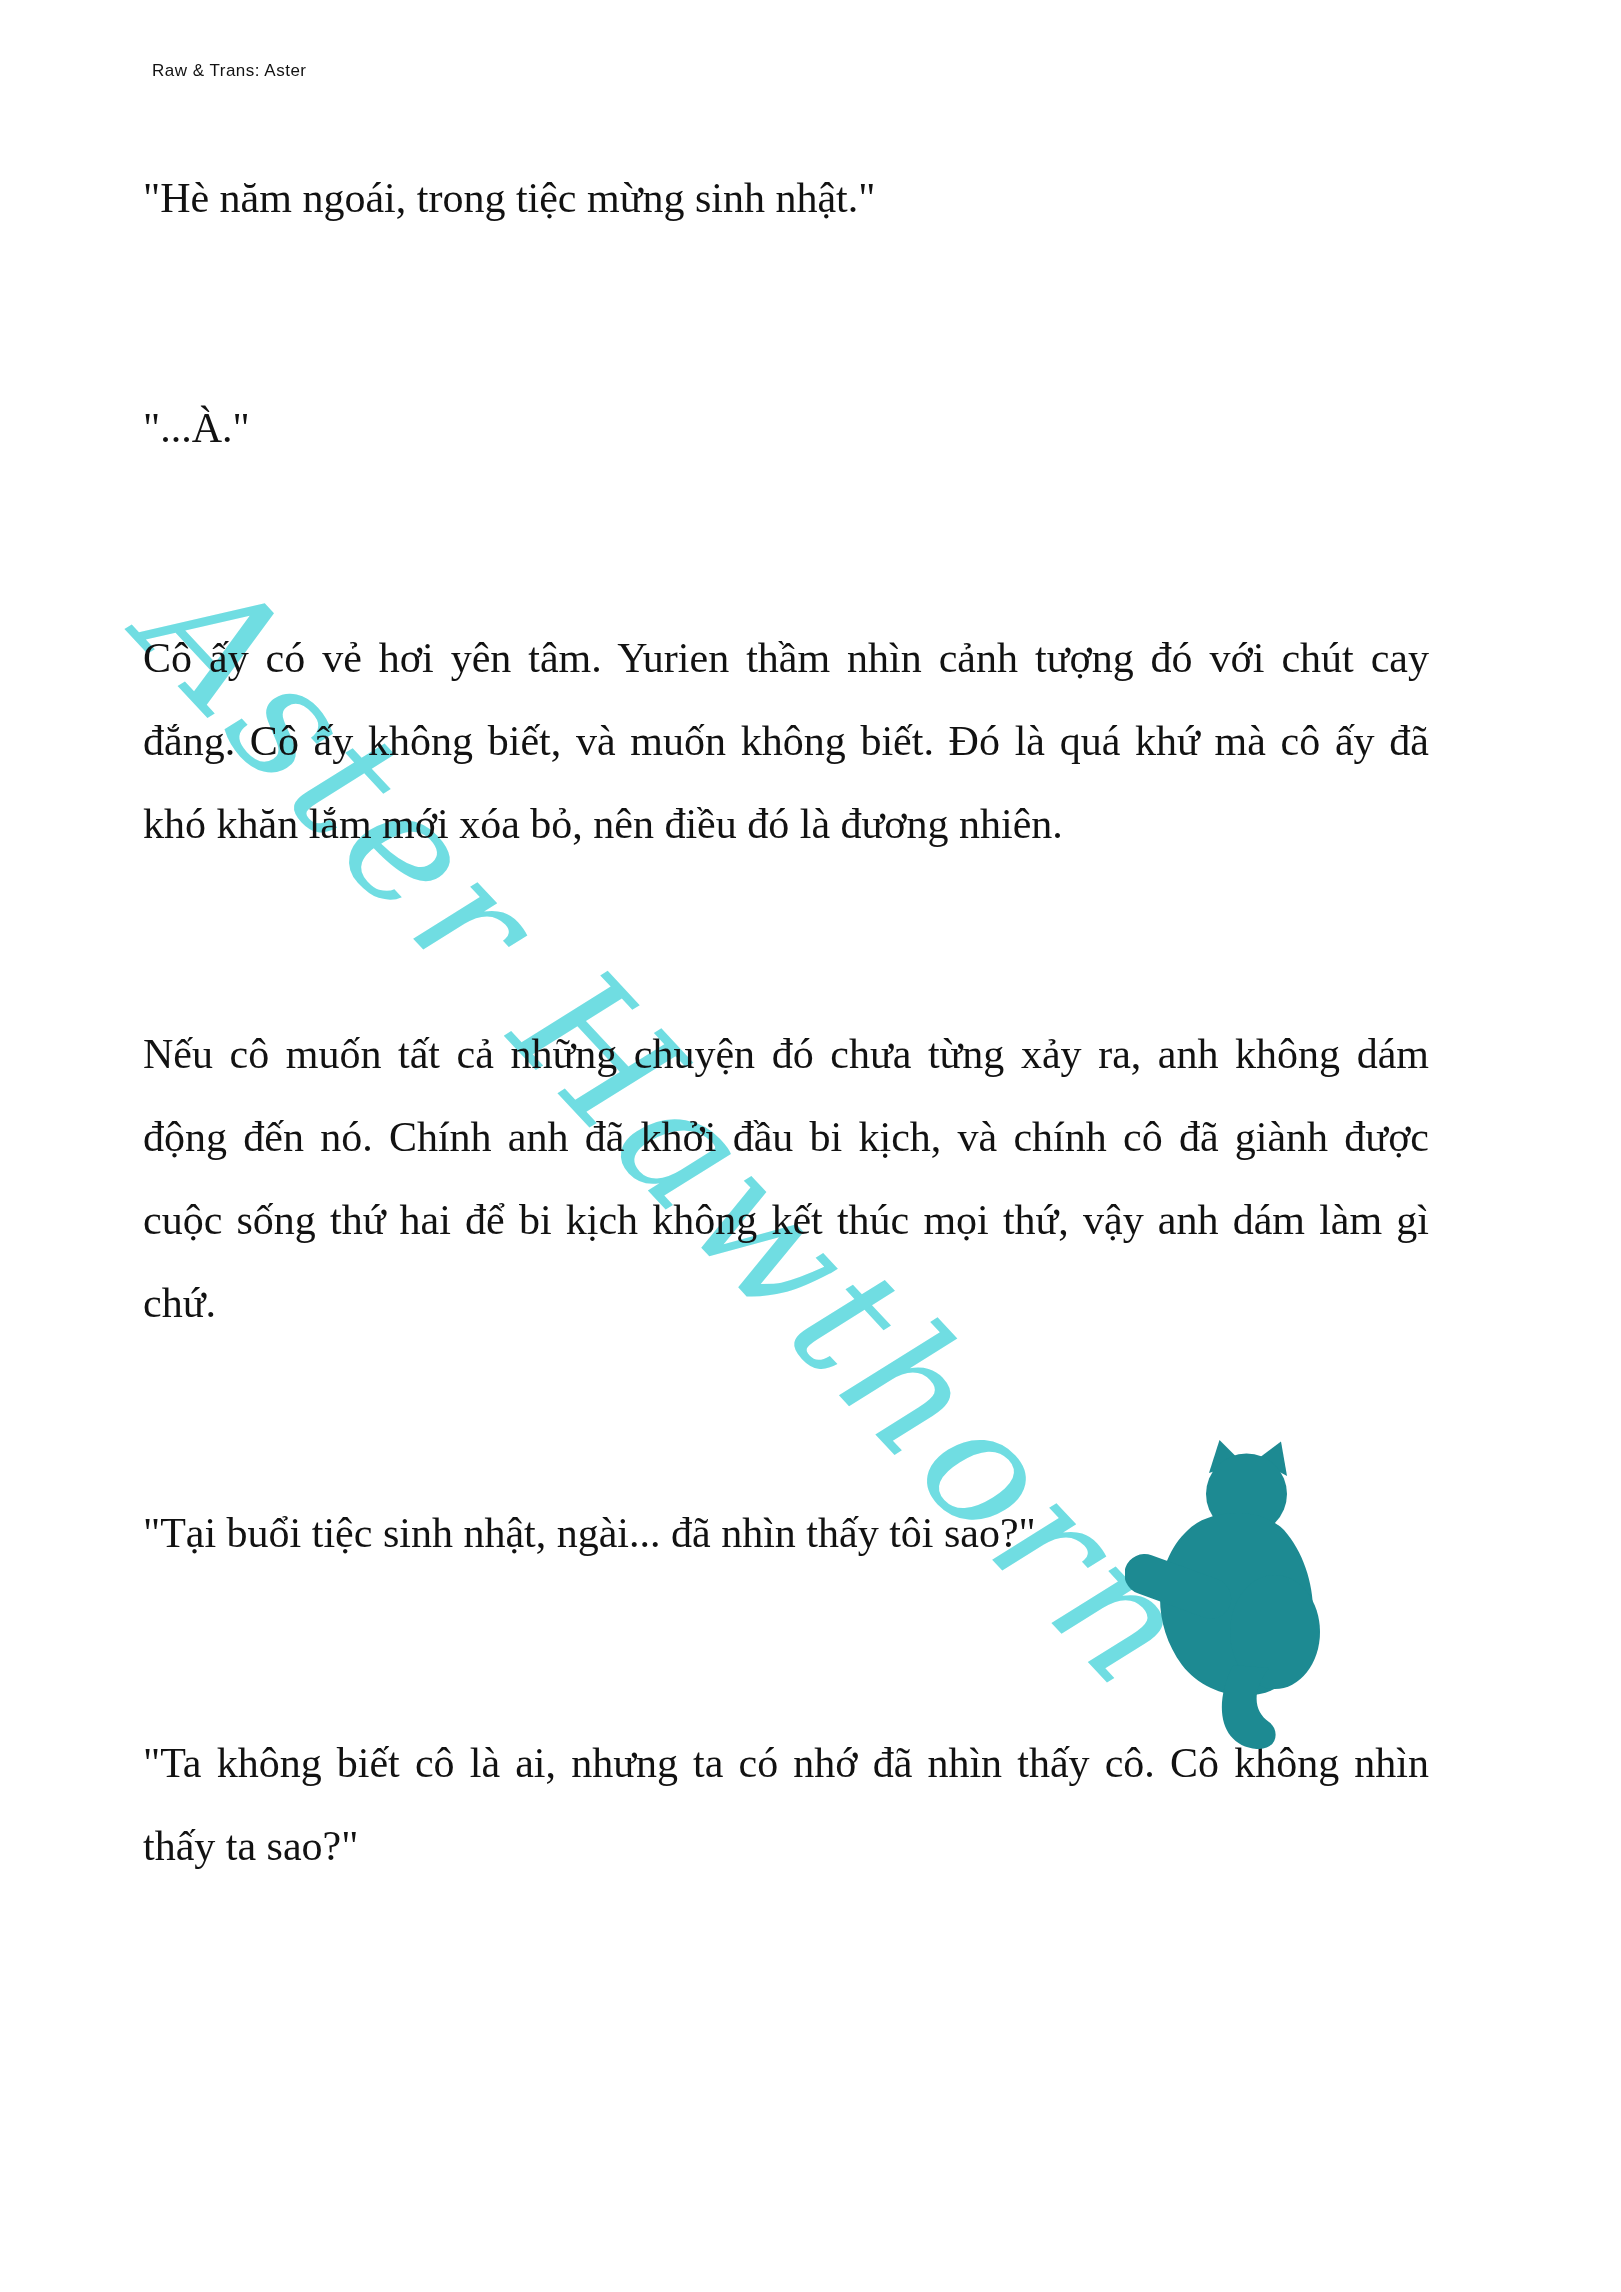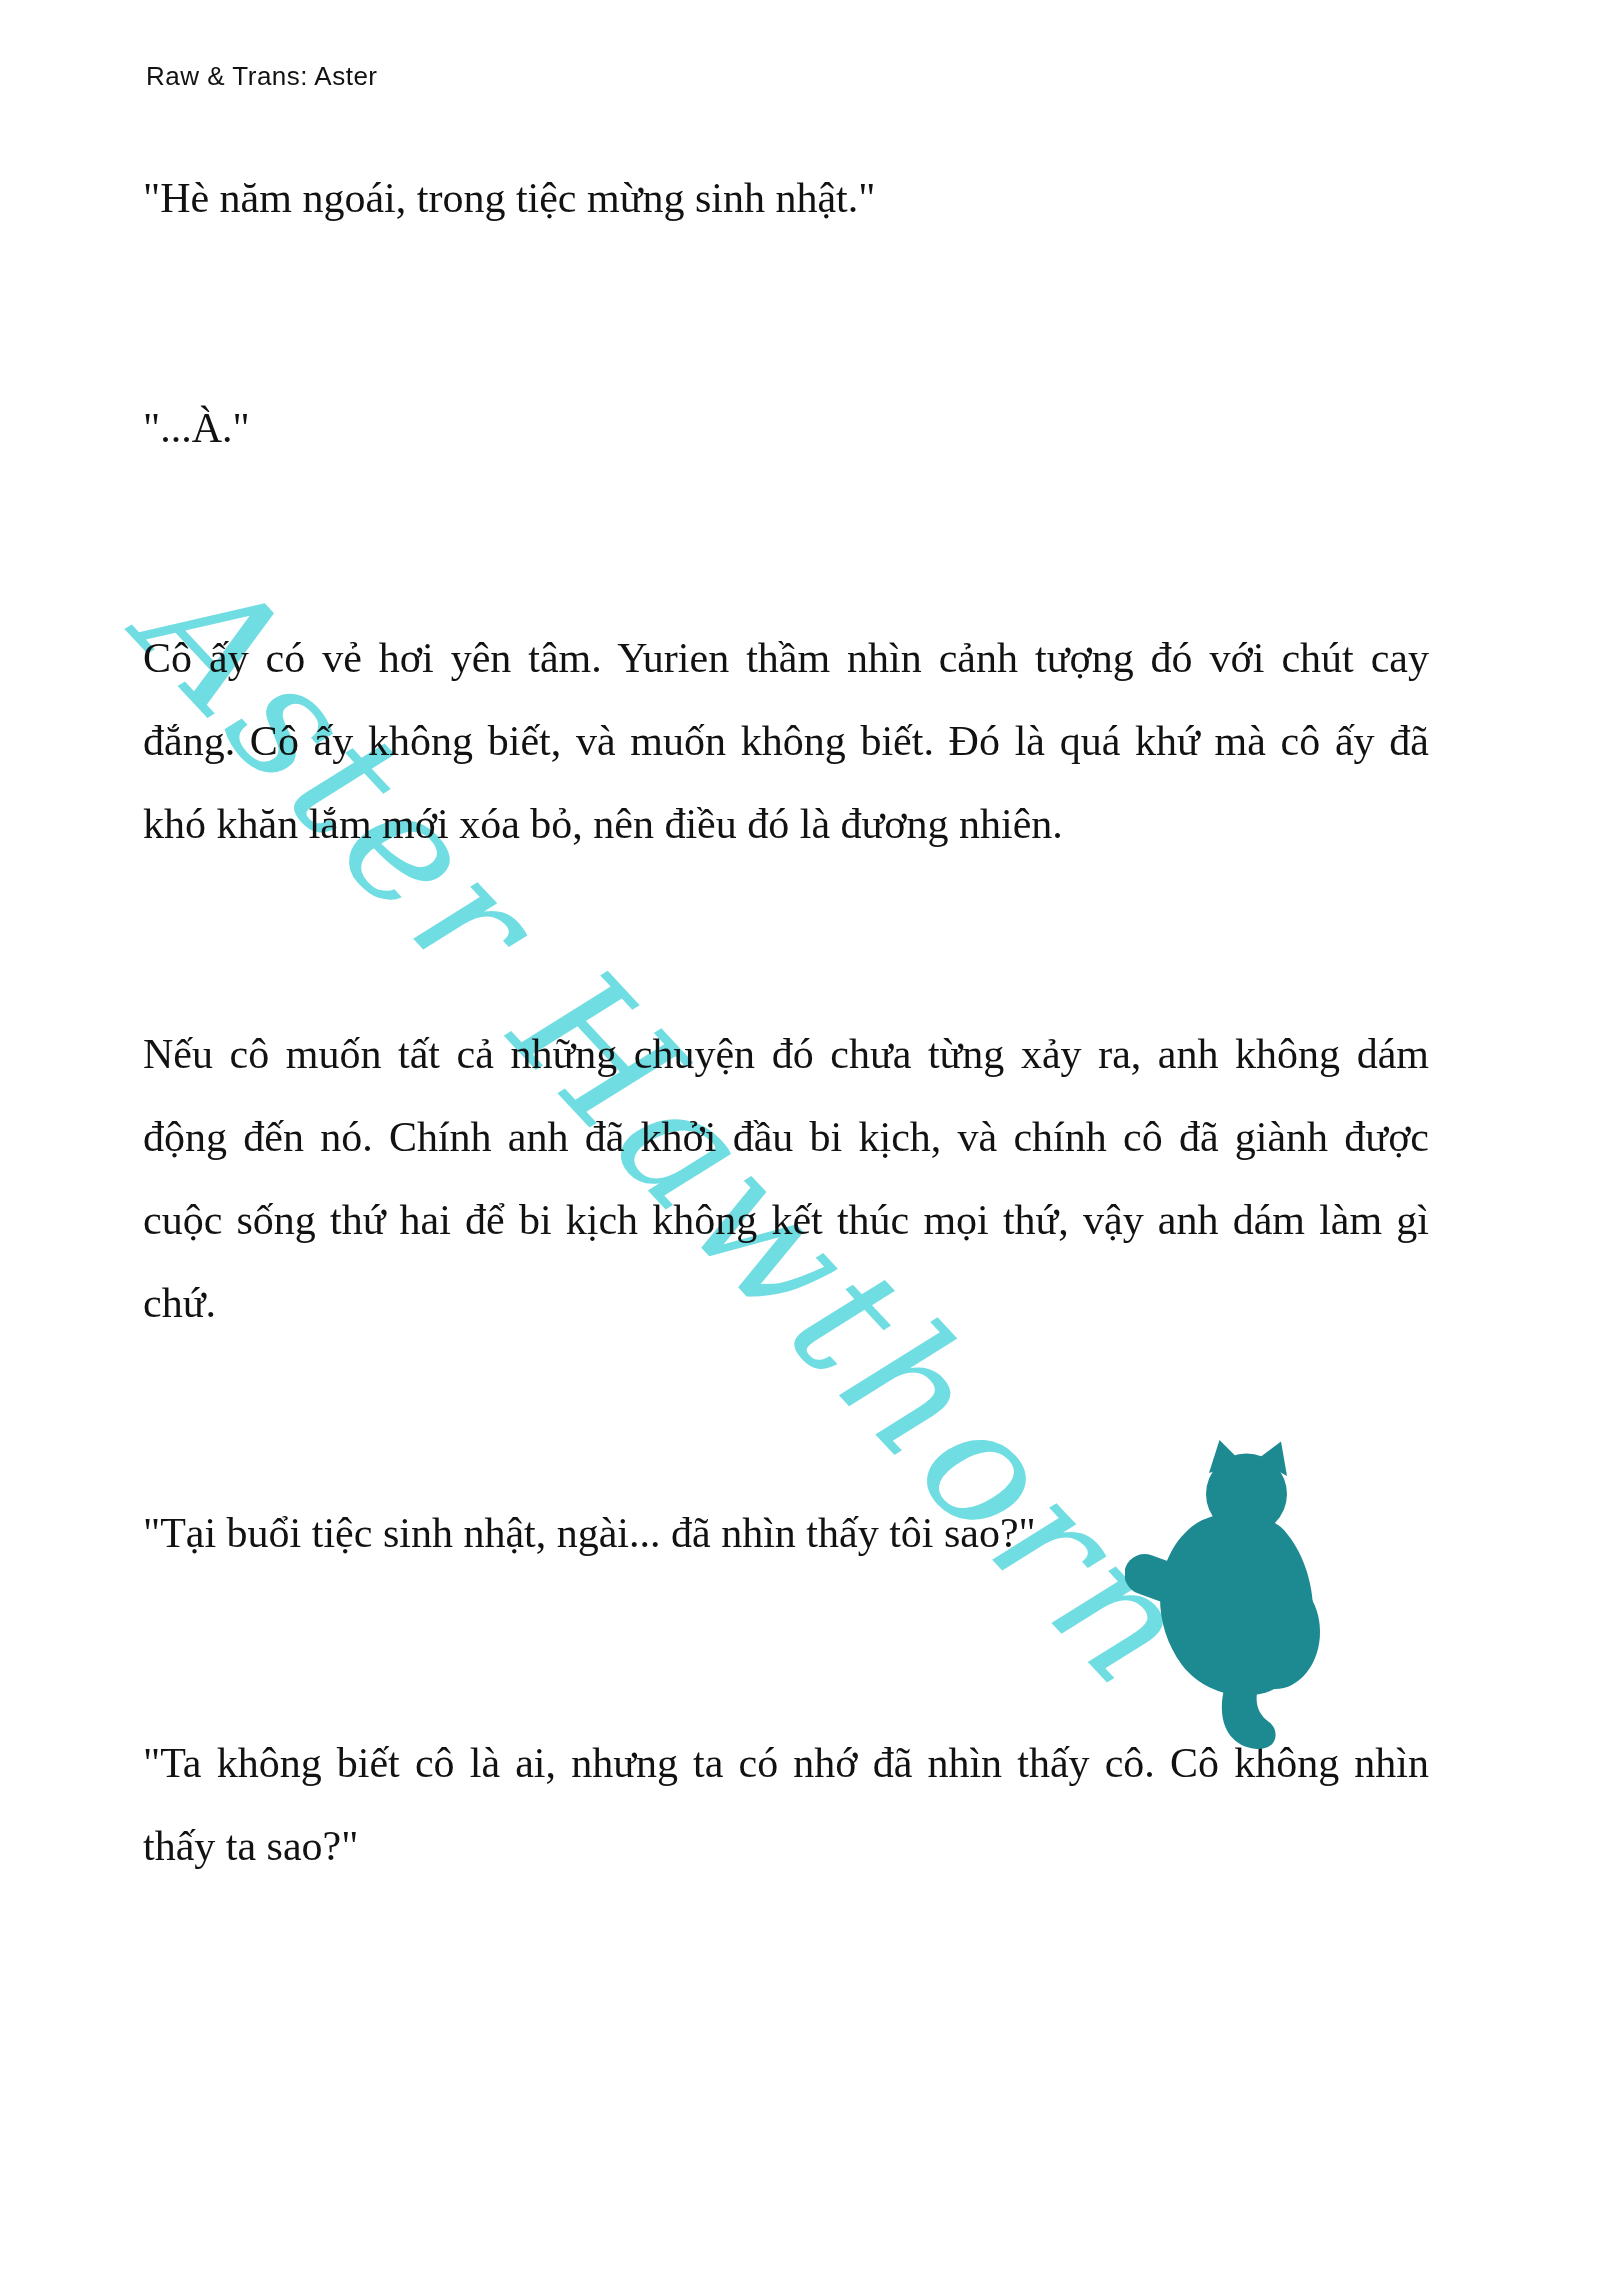--- a/index.html
+++ b/index.html
@@ -11,25 +11,25 @@
     position: relative;
     width: 1621px;
     height: 2293px;
     margin: 0 auto;
     background: var(--page_bg, #ffffff);
     overflow: hidden;
     font-family: "Liberation Serif", serif;
   }
   .credit-header {
     position: absolute;
-    left: 146px;
+    left: 152px;
     top: 61px;
     z-index: 3;
     font-family: "Liberation Sans", sans-serif;
-    font-size: 26px;
+    font-size: 17px;
     color: var(--text_color, #1a1a1a);
     letter-spacing: 0.5px;
   }
   .watermark {
     position: absolute;
     left: 245px;
     top: 534px;
     z-index: 1;
     transform: rotate(47deg);
     transform-origin: 0 0;

